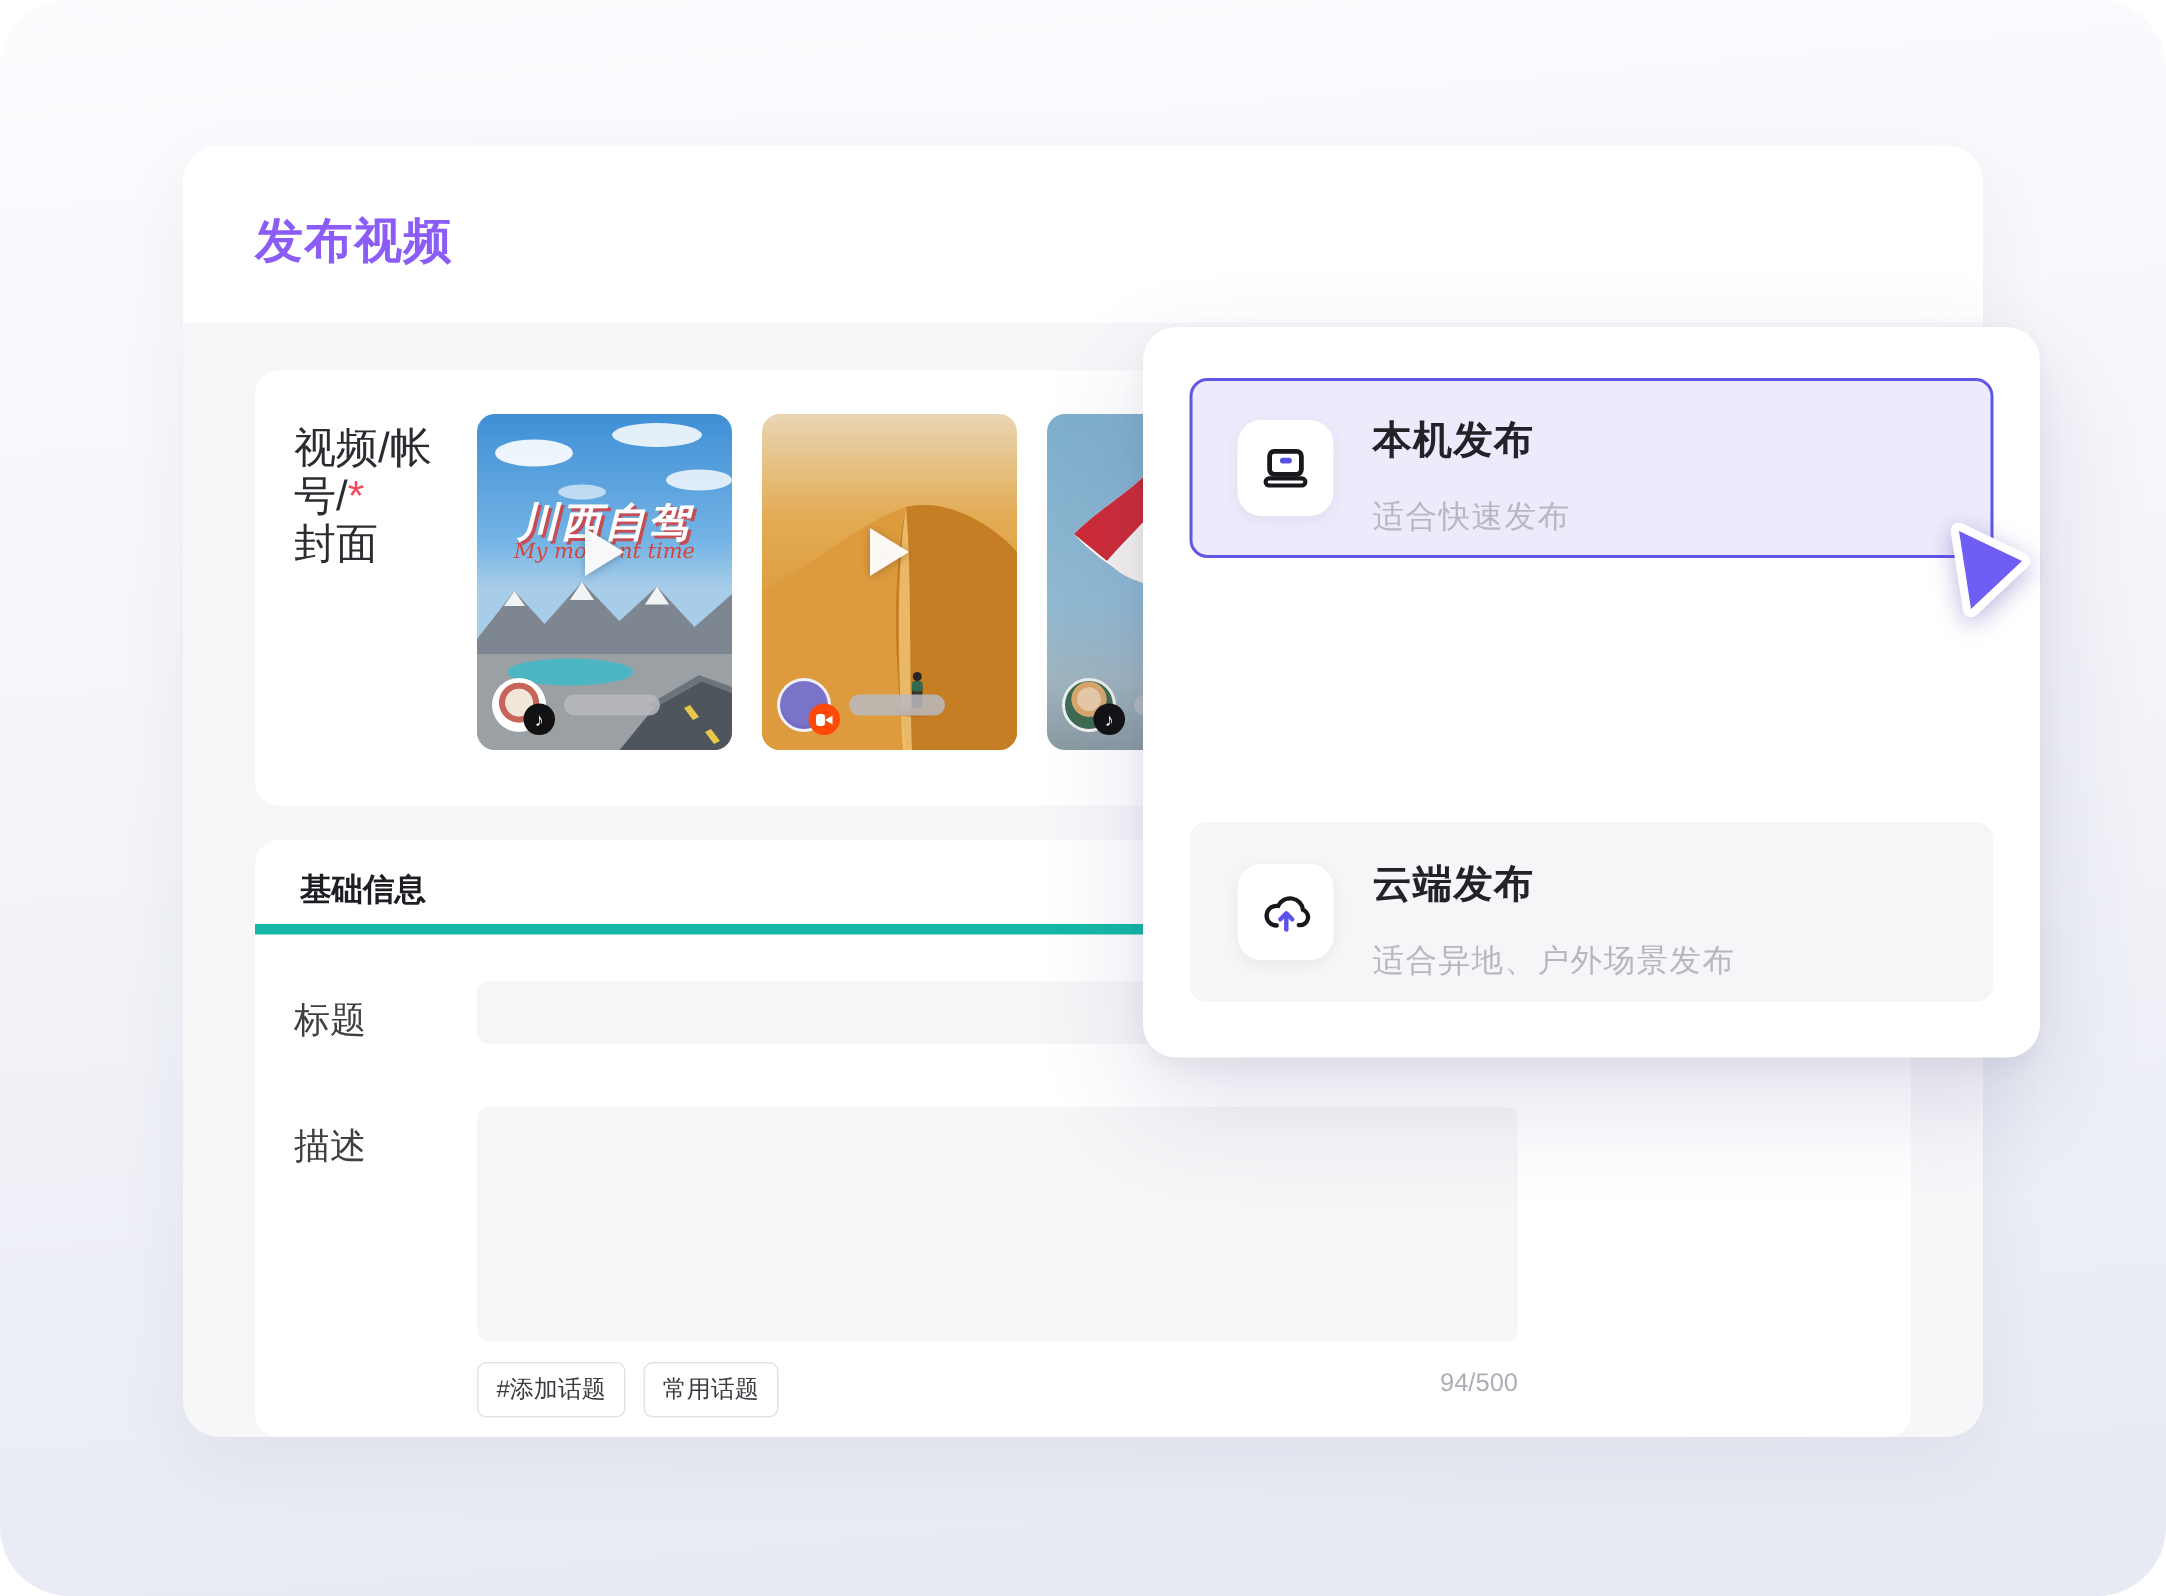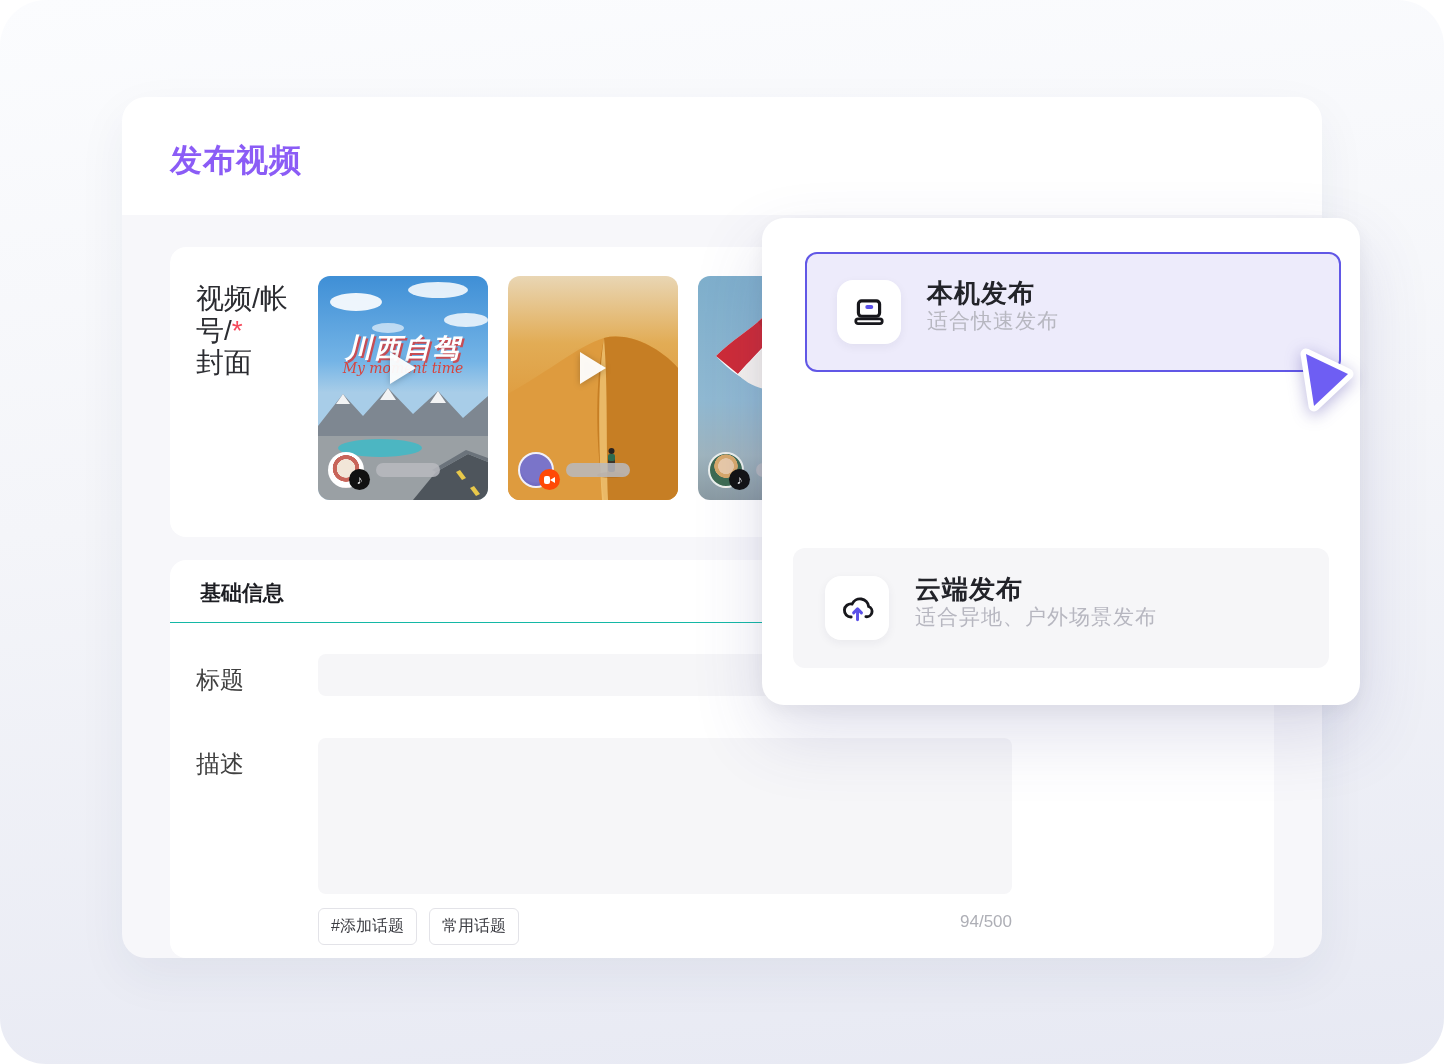--- a/index.html
+++ b/index.html
@@ -92,21 +92,21 @@
     font-family:"DejaVu Serif","Liberation Serif",serif; font-style:italic;
     font-size:14px; color:#D8433C;
   }
   
   .t2 { background:linear-gradient(180deg,#E9D6B4 0%,#E2AC55 30%,#DE9A3C 60%,#C97F26 100%); }
   
   .t3 { background:linear-gradient(180deg,#7FAFCC 0%,#90B9D2 55%,#9FB4BE 80%,#8A9AA2 100%); }
 
   
   .section-header {
-    position:absolute; left:0; top:0; width:100%; height:63px; border-bottom:1px solid #14b8a6;
+    position:absolute; left:0; top:0; width:100%; height:63px; border-bottom:7px solid #14b8a6;
   }
   .section-title { position:absolute; left:30px; top:19px; font-size:21px; font-weight:700; color:#1D1E23; }
   .row-label { position:absolute; left:26px; font-size:24px; color:#404040; }
   .lbl-title { top:104px; }
   .lbl-desc  { top:188px; }
   .title-input {
     position:absolute; left:148px; top:94px; width:694px; height:42px;
     background:#F6F6F8; border:none; border-radius:8px; font-size:18px; color:#333;
     padding:0 14px; font-family:inherit;
   }
@@ -128,29 +128,29 @@
   
   .dropdown {
     position:absolute; left:762px; top:218px; width:598px; height:487px;
     background:#fff; border-radius:22px;
     box-shadow:0 30px 70px rgba(70,70,140,.16), 0 6px 18px rgba(0,0,0,.05);
   }
   .dd-item {
     position:absolute; left:31px; width:536px; height:120px; border-radius:12px;
     background:#F6F6F8; cursor:pointer; border:2px solid transparent;
   }
-  .dd-item.selected { background:#EDEBFB; border-color:#6157E6;margin-left:12px; }
+  .dd-item.selected { background:#EDEBFB; border-color:#6157E6; }
   .dd-item-1 { top:34px; } .dd-item-2 { top:182px; } .dd-item-3 { top:330px; }
   .dd-icon-tile {
     position:absolute; left:30px; top:26px; width:64px; height:64px; border-radius:16px;
     background:#fff; box-shadow:0 3px 10px rgba(30,30,60,.06);
     display:flex; align-items:center; justify-content:center;
   }
   .dd-title { position:absolute; left:120px; top:22px; font-size:26px; font-weight:700; color:#222329; letter-spacing:1px; }
-  .dd-sub   { position:absolute; left:120px; top:53px; font-size:21px; color:#B7B7C0; letter-spacing:1px; }
+  .dd-sub   { position:absolute; left:120px; top:76px; font-size:21px; color:#B7B7C0; letter-spacing:1px; }
 
   
   .cursor { position:absolute; left:1292px; top:344px; width:70px; height:76px; pointer-events:none;
     filter:drop-shadow(0 4px 8px rgba(60,50,160,.35)); }
 </style>
 </head>
 <body>
 
 <div class="frame">
 

